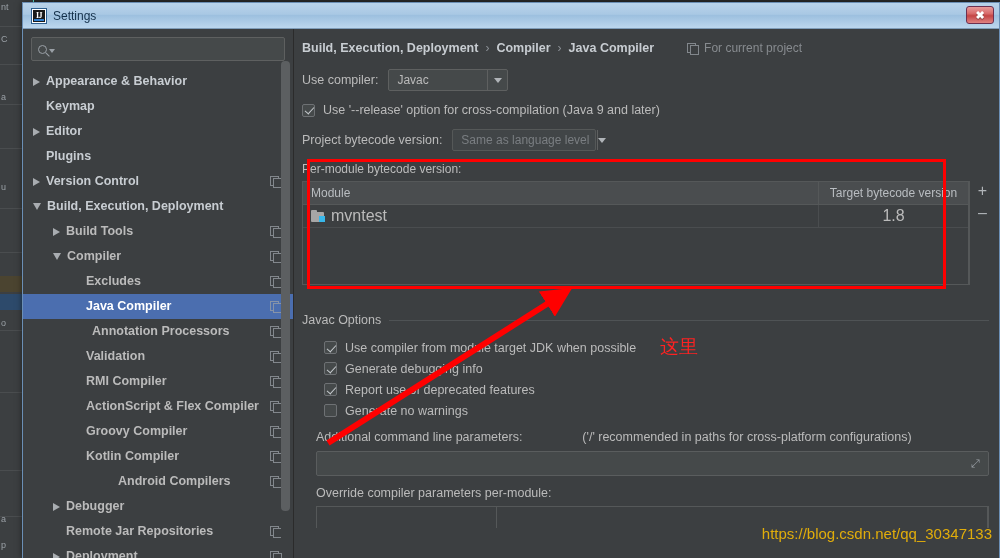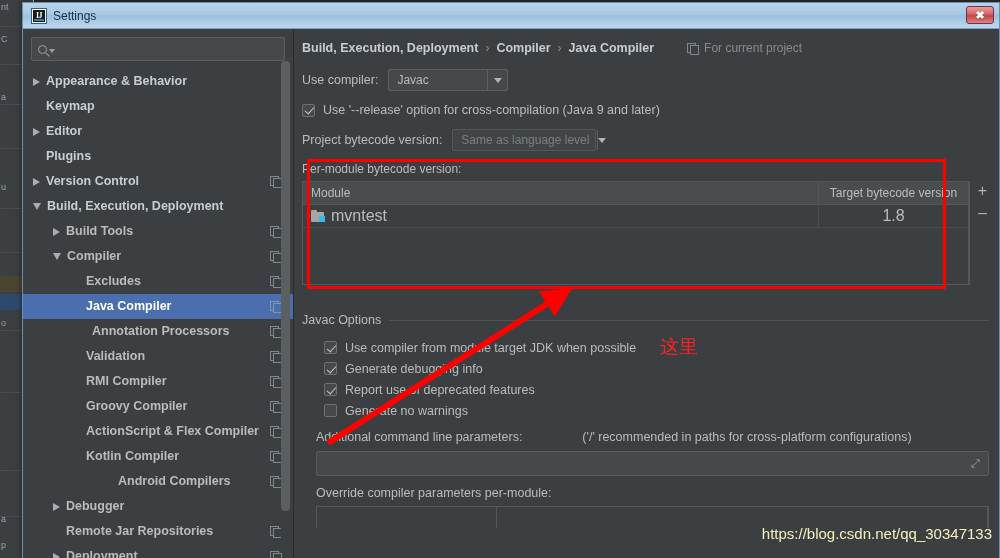--- a/index.html
+++ b/index.html
@@ -276,21 +276,21 @@
     height: 25px; background: #45494a; border: 1px solid #5a5d5e;
     display: flex; align-items: center; position: relative; border-radius: 2px;
   }
   .expand-ico {
     position: absolute; right: 6px; top: 6px; width: 11px; height: 11px;
     color: #9aa0a6; font-size: 11px; line-height: 11px;
   }
 
   .watermark {
     position: absolute; right: 8px; bottom: 16px;
-    font-size: 15px; color: #fef9c3; opacity: .95;
+    font-size: 15px; color: #eab308; opacity: .95;
     font-family: "Liberation Sans", sans-serif;
     z-index: 20;
   }
 
   .bottom-table {
     border: 1px solid #555859; border-bottom: 0; display: flex; height: 22px;
   }
   .bottom-table .bt-c { border-right: 1px solid #555859; }
 </style>
 </head>
@@ -399,26 +399,26 @@
               <span class="tree-label">Validation</span>
               <span class="copy-icon"></span>
             </div>
             <div class="tree-item" style="padding-left: 50px;">
               <span class="tree-arrow none"></span>
               <span class="tree-label">RMI Compiler</span>
               <span class="copy-icon"></span>
             </div>
             <div class="tree-item" style="padding-left: 50px;">
               <span class="tree-arrow none"></span>
+              <span class="tree-label">ActionScript &amp; Flex Compiler</span>
+              <span class="copy-icon"></span>
+            </div>
+            <div class="tree-item" style="padding-left: 50px;">
+              <span class="tree-arrow none"></span>
               <span class="tree-label">Groovy Compiler</span>
-              <span class="copy-icon"></span>
-            </div>
-            <div class="tree-item" style="padding-left: 50px;">
-              <span class="tree-arrow none"></span>
-              <span class="tree-label">ActionScript &amp; Flex Compiler</span>
               <span class="copy-icon"></span>
             </div>
             <div class="tree-item" style="padding-left: 50px;">
               <span class="tree-arrow none"></span>
               <span class="tree-label">Kotlin Compiler</span>
               <span class="copy-icon"></span>
             </div>
             <div class="tree-item" style="padding-left: 50px; margin-left: 32px;">
               <span class="tree-arrow none"></span>
               <span class="tree-label">Android Compilers</span>

